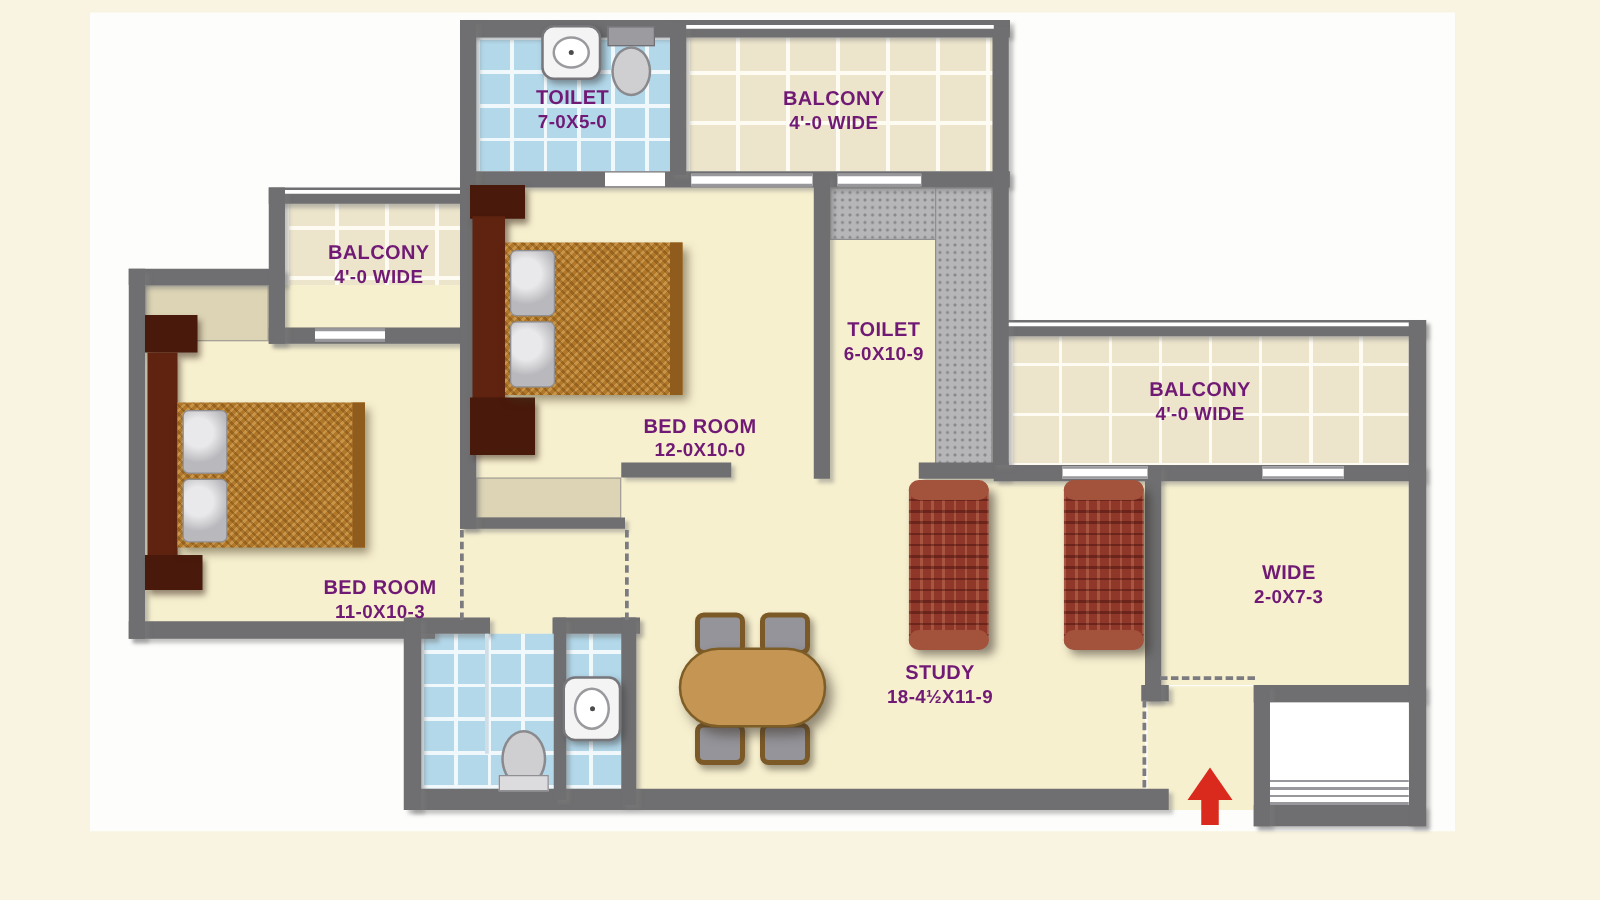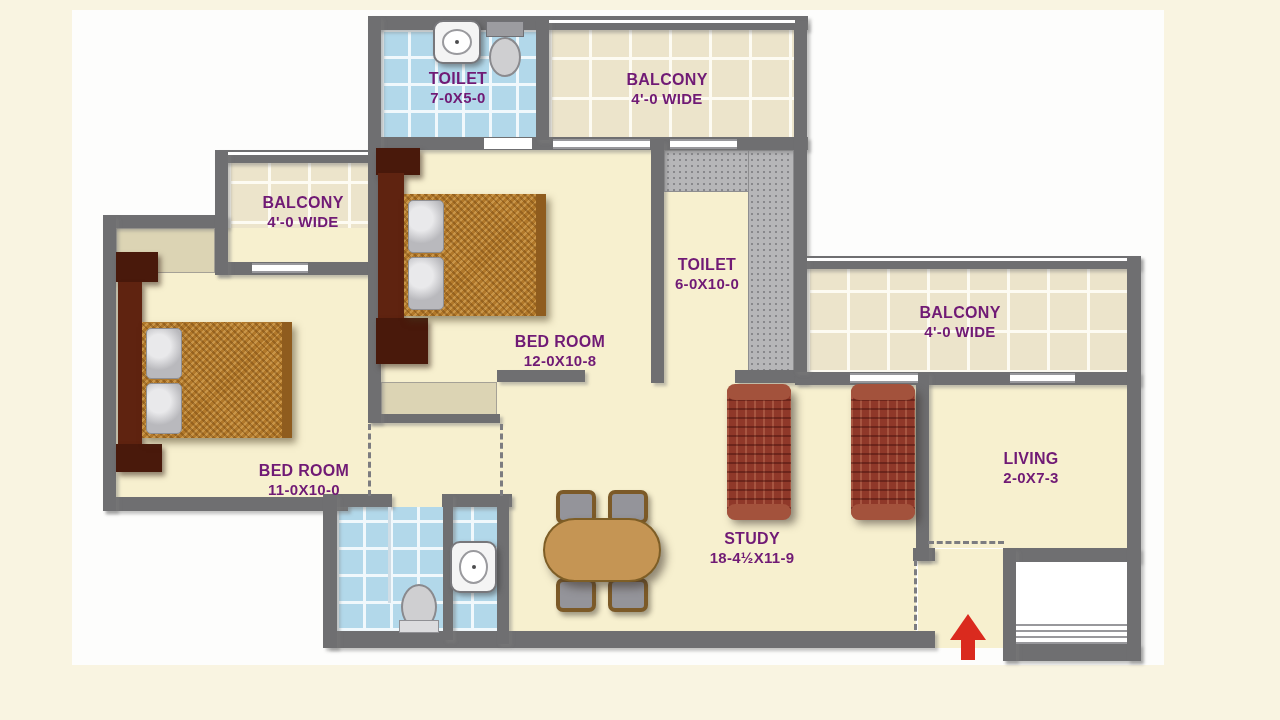--- a/index.html
+++ b/index.html
@@ -186,35 +186,35 @@
   <div class="lbl" style="left:667px;top:89px">
     <div class="nm">BALCONY</div>
     <div class="dm">4'-0 WIDE</div>
   </div>
   <div class="lbl" style="left:303px;top:212px">
     <div class="nm">BALCONY</div>
     <div class="dm">4'-0 WIDE</div>
   </div>
   <div class="lbl" style="left:707px;top:274px">
     <div class="nm">TOILET</div>
-    <div class="dm">6-0X10-0</div>
+    <div class="dm">6-0X10-9</div>
   </div>
   <div class="lbl" style="left:560px;top:351px">
     <div class="nm">BED ROOM</div>
-    <div class="dm">12-0X10-8</div>
+    <div class="dm">12-0X10-0</div>
   </div>
   <div class="lbl" style="left:960px;top:322px">
     <div class="nm">BALCONY</div>
     <div class="dm">4'-0 WIDE</div>
   </div>
   <div class="lbl" style="left:304px;top:480px">
     <div class="nm">BED ROOM</div>
-    <div class="dm">11-0X10-0</div>
+    <div class="dm">11-0X10-3</div>
   </div>
   <div class="lbl" style="left:1031px;top:468px">
-    <div class="nm">LIVING</div>
+    <div class="nm">WIDE</div>
     <div class="dm">2-0X7-3</div>
   </div>
   <div class="lbl" style="left:752px;top:548px">
     <div class="nm">STUDY</div>
     <div class="dm">18-4½X11-9</div>
   </div>
 </div>
 
 </body></html>

